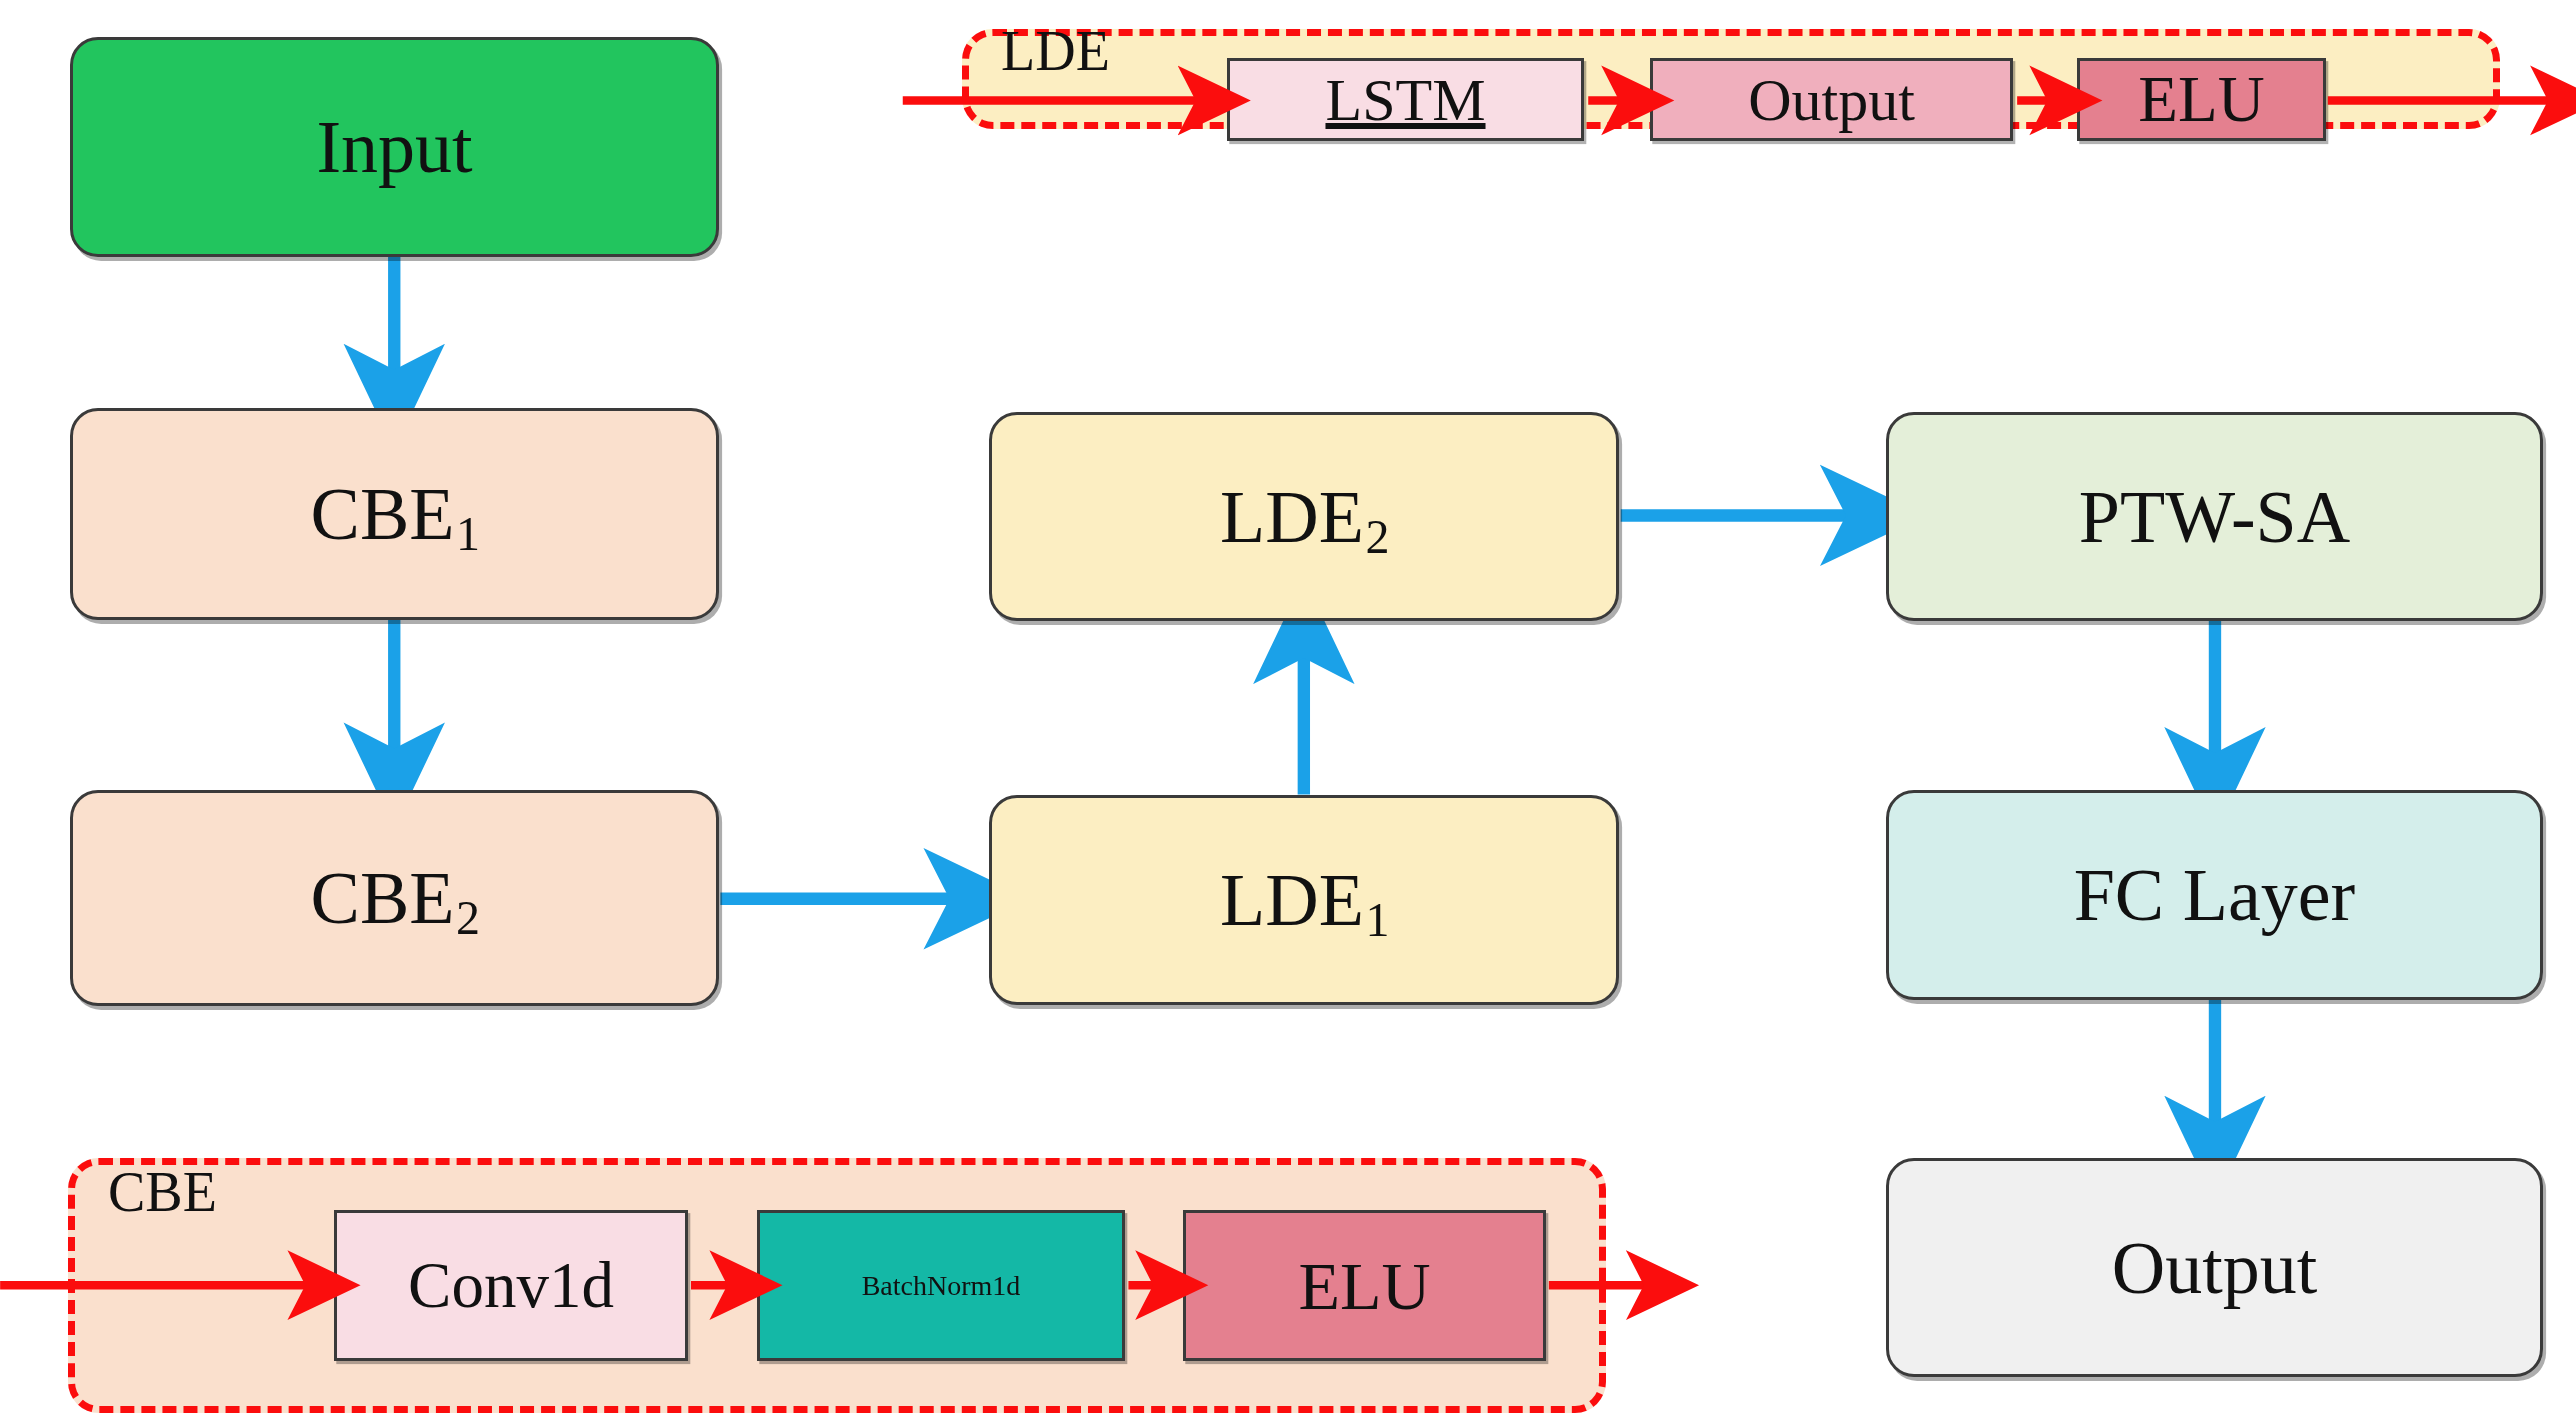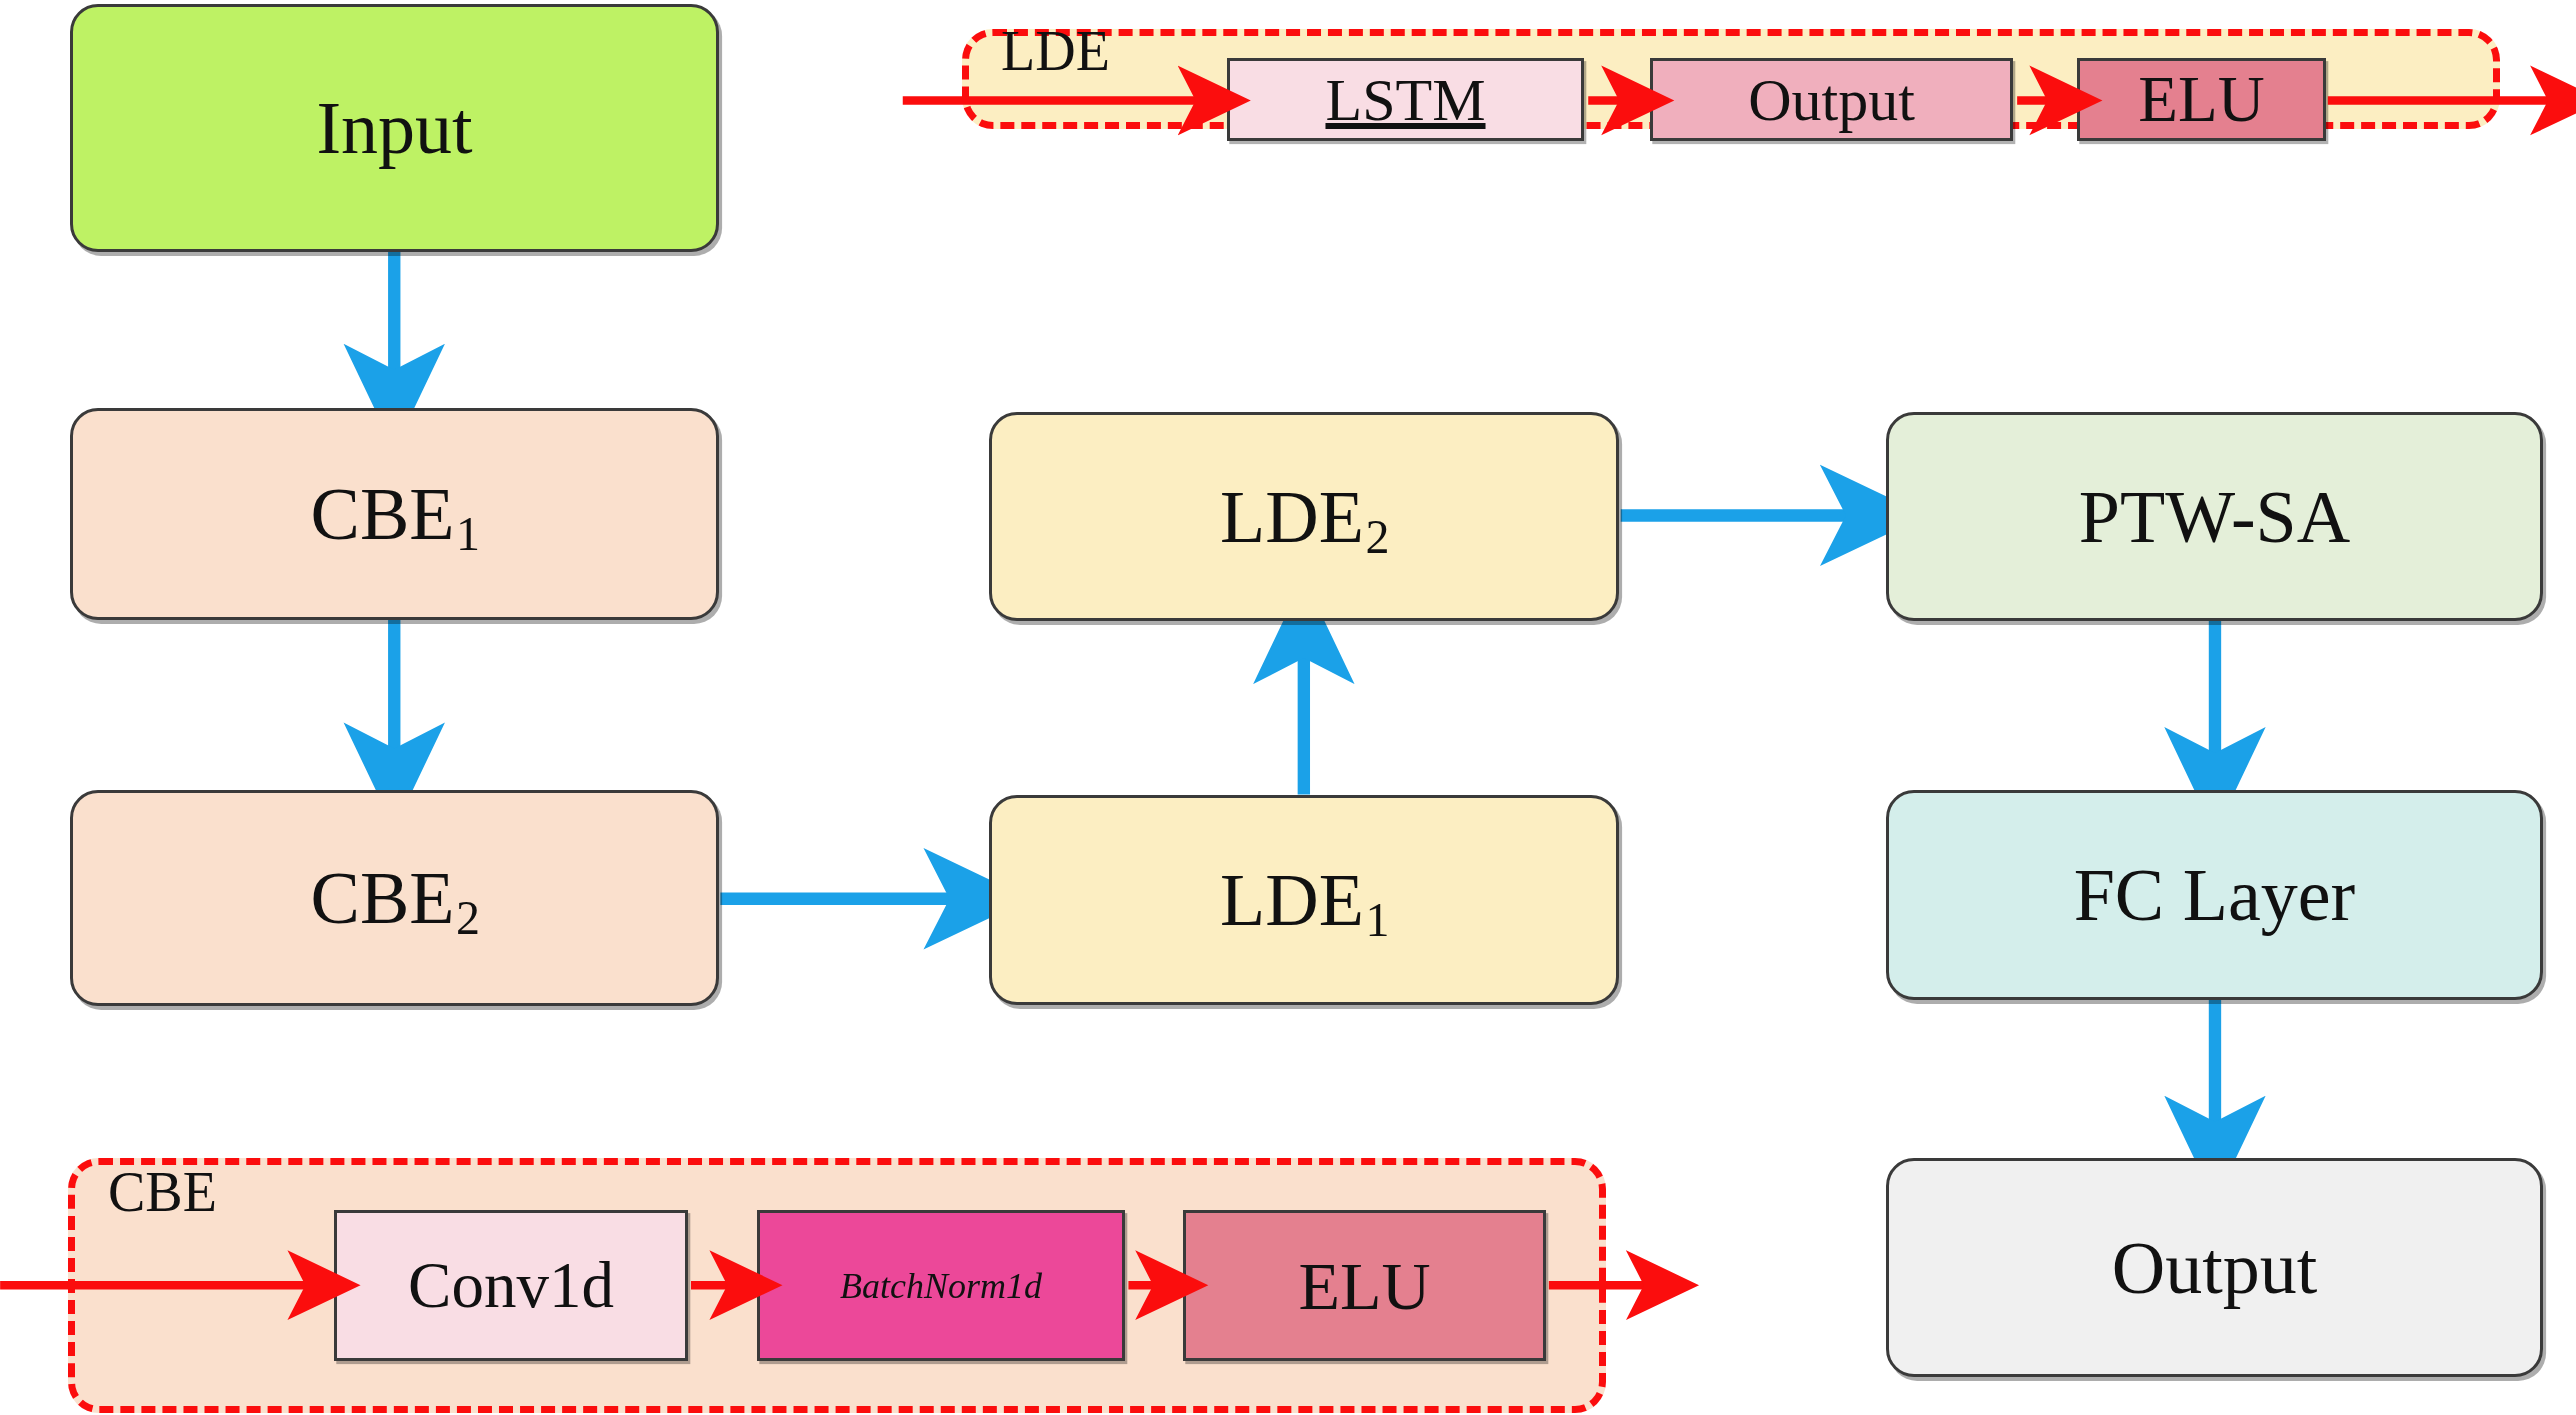--- a/index.html
+++ b/index.html
@@ -110,21 +110,21 @@
 
     <line x1="1687" y1="1028" x2="1687" y2="818" stroke="#1BA1E8" stroke-width="16" marker-end="url(#bluehead)"></line>
 
     <line x1="2097" y1="667" x2="2422" y2="667" stroke="#1BA1E8" stroke-width="16" marker-end="url(#bluehead)"></line>
 
     <line x1="2866" y1="802" x2="2866" y2="1008" stroke="#1BA1E8" stroke-width="16" marker-end="url(#bluehead)"></line>
 
     <line x1="2866" y1="1292" x2="2866" y2="1485" stroke="#1BA1E8" stroke-width="16" marker-end="url(#bluehead)"></line>
   </svg>
 
-  <div class="node" style="left:70px; top:4px; width:649px; height:248px; background:#bef264;">
+  <div class="node" style="left:70px; top:37px; width:649px; height:220px; background:#22c55e;">
     <span>Input</span>
   </div>
 
   <div class="node" style="left:70px; top:408px; width:649px; height:212px; background:#FAE0CD;">
     <span>CBE</span>
       <span class="sub">1</span>
   </div>
 
   <div class="node" style="left:70px; top:790px; width:649px; height:216px; background:#FAE0CD;">
     <span>CBE</span>
@@ -174,21 +174,21 @@
   <div class="module" style="left:68px; top:1158px; width:1538px; height:255px; background:#FAE0CD;"></div>
 
   <div class="module-label" style="left:108px; top:1164px;">
     <span>CBE</span>
   </div>
 
   <div class="chip" style="left:334px; top:1210px; width:354px; height:151px; background:#F9DDE4; font-size:65px;align-items:center;">
     <span>Conv1d</span>
   </div>
 
-  <div class="chip" style="left:757px; top:1210px; width:368px; height:151px; background:#ec4899; font-size:36px;font-style:italic;">
+  <div class="chip" style="left:757px; top:1210px; width:368px; height:151px; background:#14b8a6; font-size:28px;">
     <span>BatchNorm1d</span>
   </div>
 
   <div class="chip" style="left:1183px; top:1210px; width:363px; height:151px; background:#E4808F; font-size:68px;">
     <span>ELU</span>
   </div>
 
   <svg class="wires over" viewBox="0 0 3333 1831" width="2576" height="1415" xmlns="http://www.w3.org/2000/svg">
 
     <line x1="1168" y1="130" x2="1570" y2="130" stroke="#FB0D0D" stroke-width="11" marker-end="url(#redhead)"></line>

